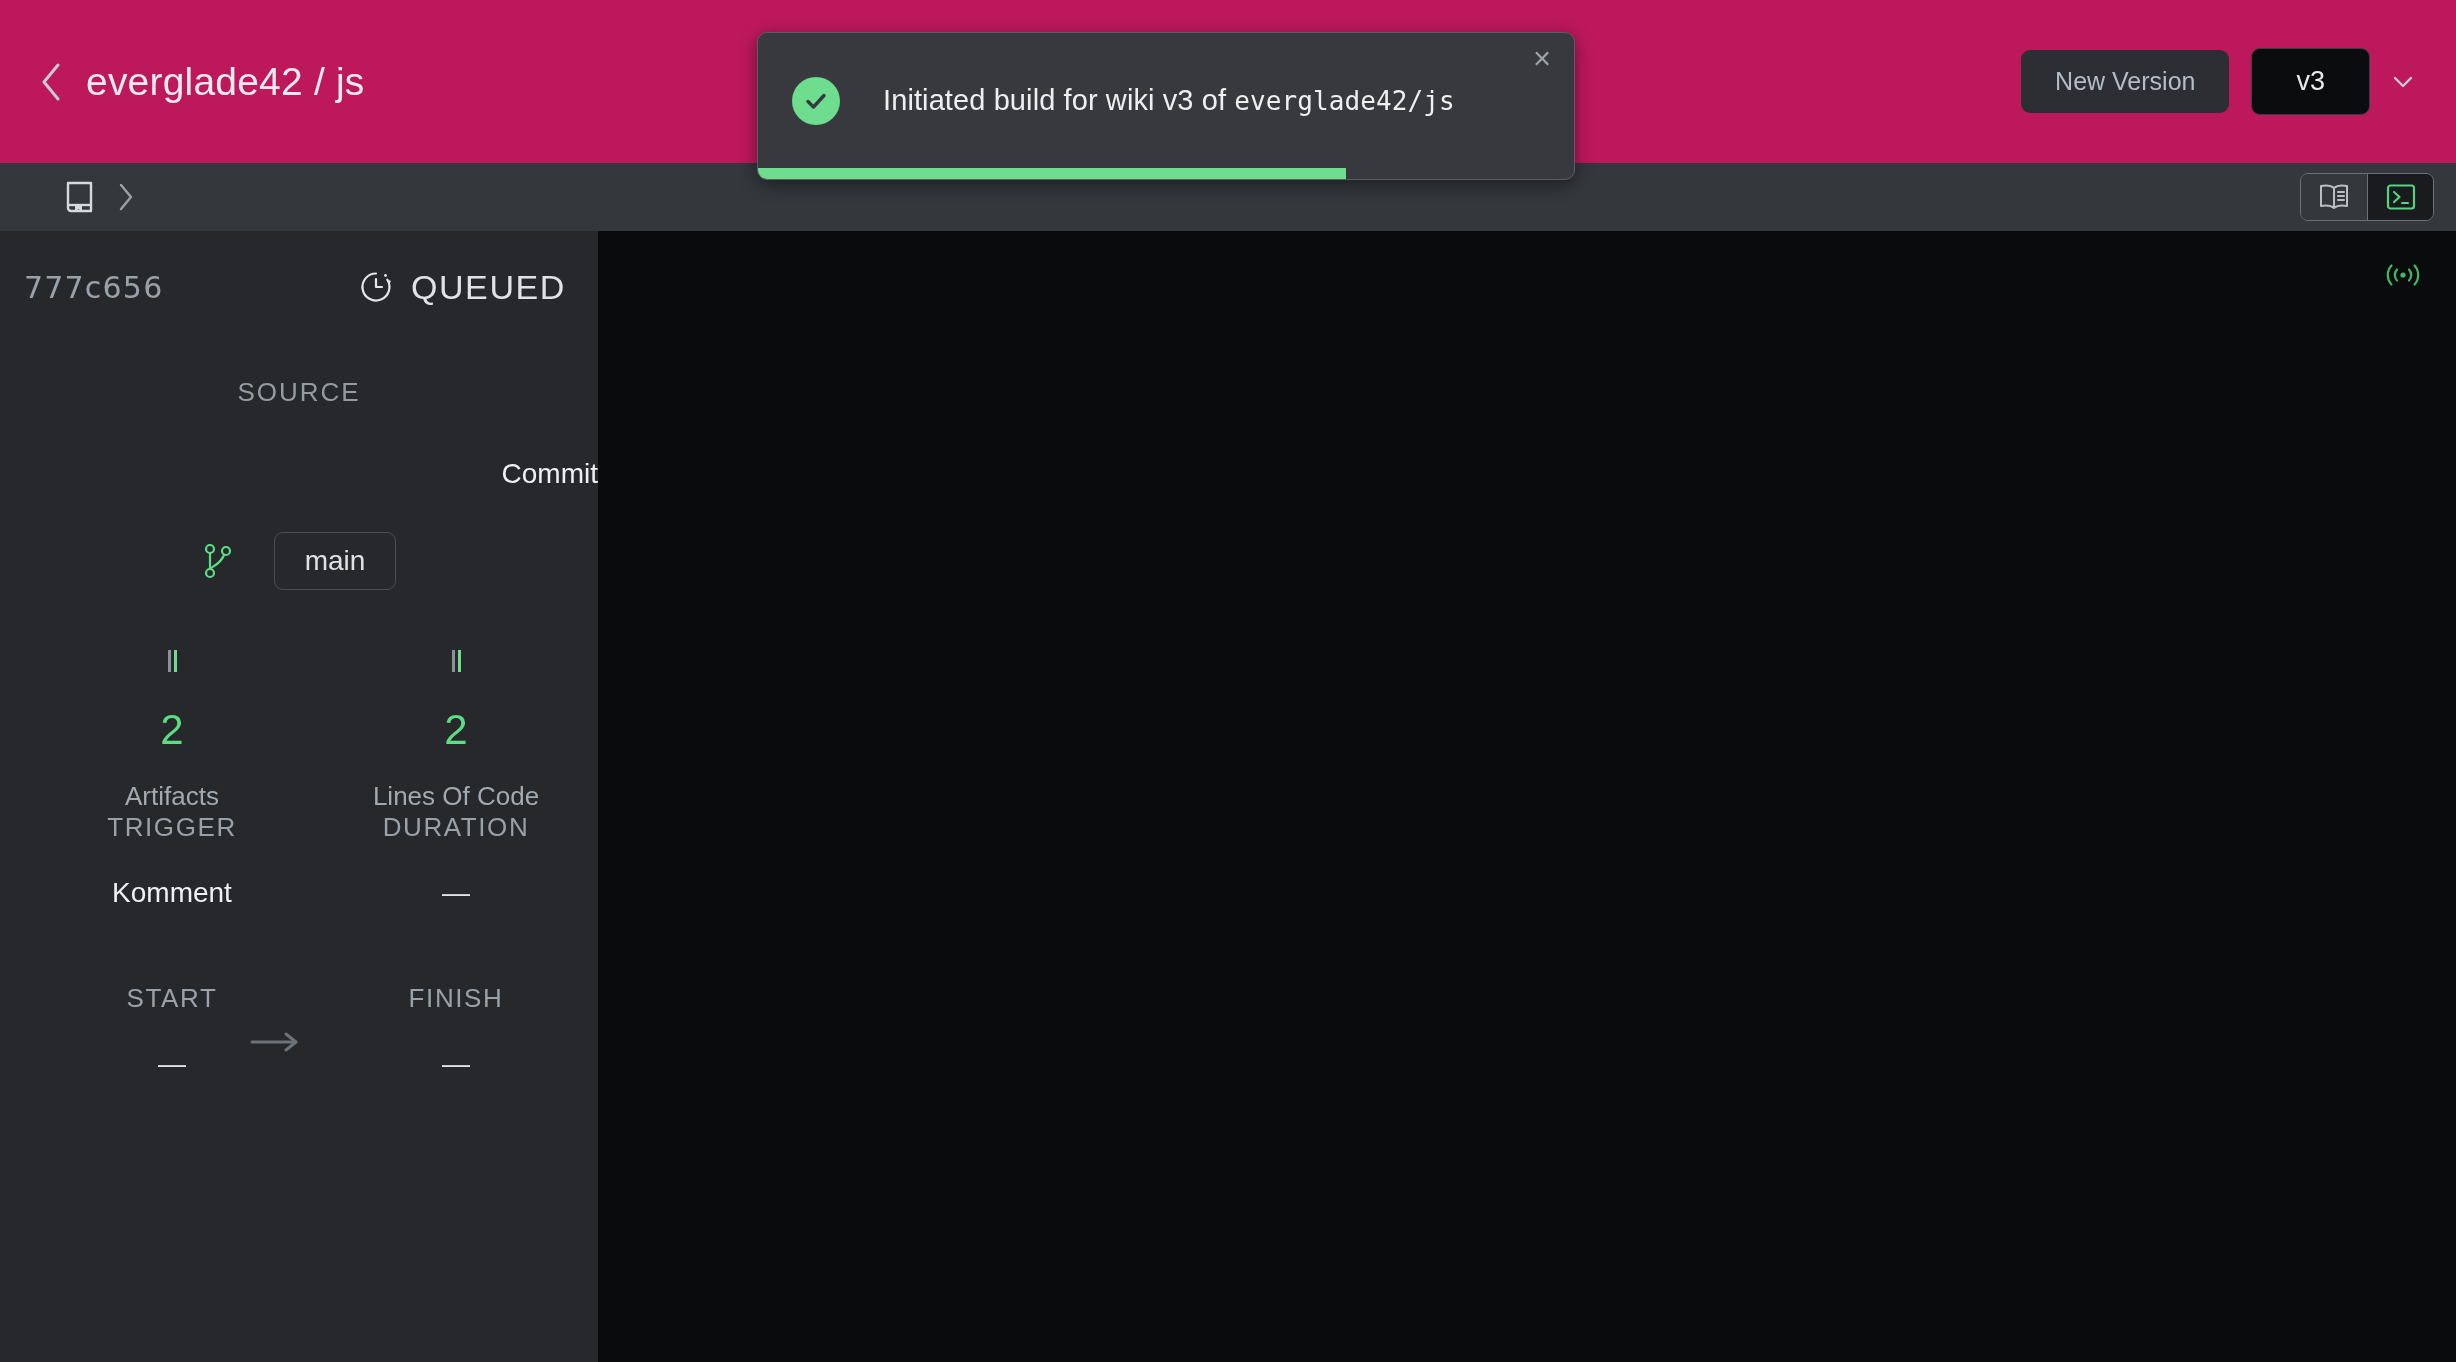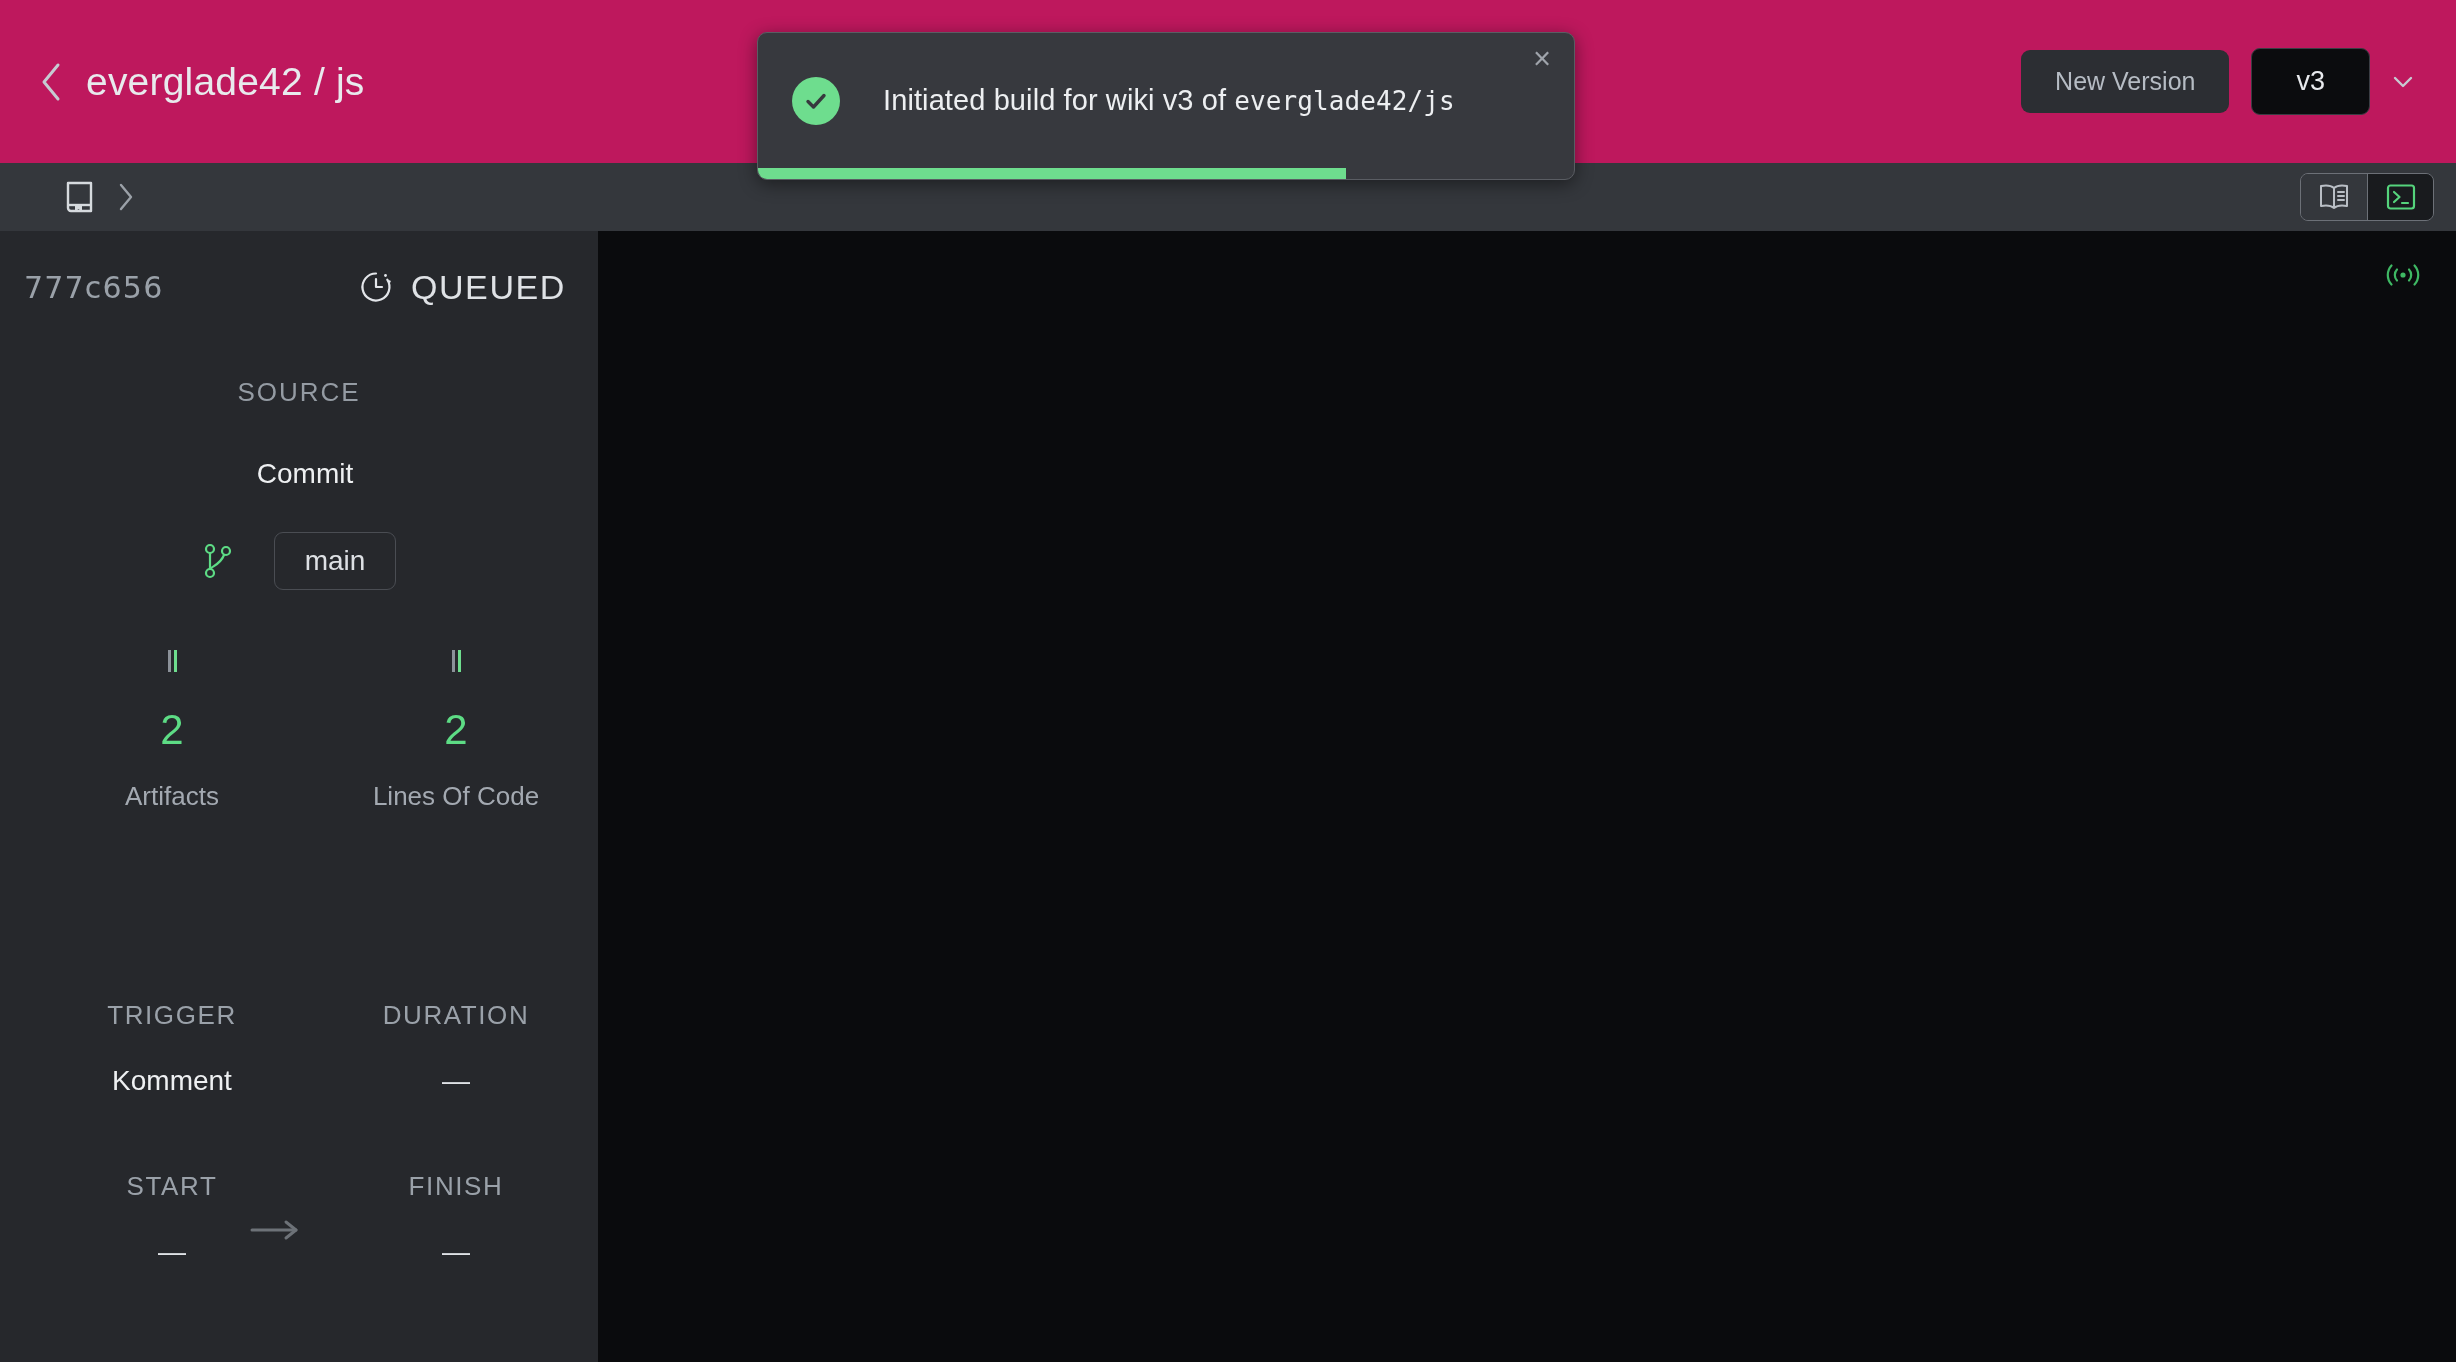--- a/index.html
+++ b/index.html
@@ -106,41 +106,41 @@
   .sb-hash { font-size: 30px; color: #9aa1a9; letter-spacing: 1.2px;
     font-family: "DejaVu Sans", sans-serif; }
   .sb-status { display: flex; align-items: center; gap: 18px; }
   .sb-status-text { font-size: 34px; color: #dfe2e6; letter-spacing: 1.6px; }
 
   .sb-section-label {
     text-align: center; font-size: 26px; color: #949ba3;
     letter-spacing: 2.0px; margin-top: 62px;
   }
   .sb-commit {
-    text-align: center; font-size: 28px; color: #eef0f2; margin-top: 50px; padding-left: 12px;
+    text-align: right; font-size: 28px; color: #eef0f2; margin-top: 50px; padding-left: 12px;
   }
   .sb-branchrow {
     display: flex; align-items: center; justify-content: center;
     gap: 40px; margin-top: 42px;
   }
   .branch-pill {
     border: 1px solid #4a4d53; border-radius: 9px;
     padding: 12px 30px; font-size: 28px; color: #dde0e4;
   }
 
   .sb-stats { display: flex; margin-top: 56px; padding-left: 30px; }
   .stat { width: 294px; display: flex; flex-direction: column; align-items: center; }
   .spark { height: 26px; display: flex; align-items: flex-end; gap: 3px; }
   .spark i { display: block; width: 3px; height: 22px; background: #6edd8e; }
   .spark i.dim { background: #8b9199; }
   .stat-val { font-size: 42px; color: #5ddc85; margin-top: 34px; font-weight: 400; }
   .stat-label { font-size: 26px; color: #a3a9b1; margin-top: 27px; white-space: nowrap; }
 
   .sb-kv { display: flex; padding-left: 30px; }
-  .sb-kv.row1 { margin-top: 188px; }
+  .sb-kv.row1 { }
   .sb-kv.row2 { margin-top: 74px; position: relative; }
   .kv { width: 294px; display: flex; flex-direction: column; align-items: center; }
   .kv-label { font-size: 26px; color: #9aa1a9; letter-spacing: 1.6px; white-space: nowrap; }
   .kv-val { font-size: 28px; color: #eef0f2; margin-top: 34px; }
   .kv-val.dash { color: #dfe2e6; }
   .arrow-between {
     position: absolute; left: 248px; top: 44px;
     width: 60px; height: 30px; display: flex; align-items: center;
   }
 

